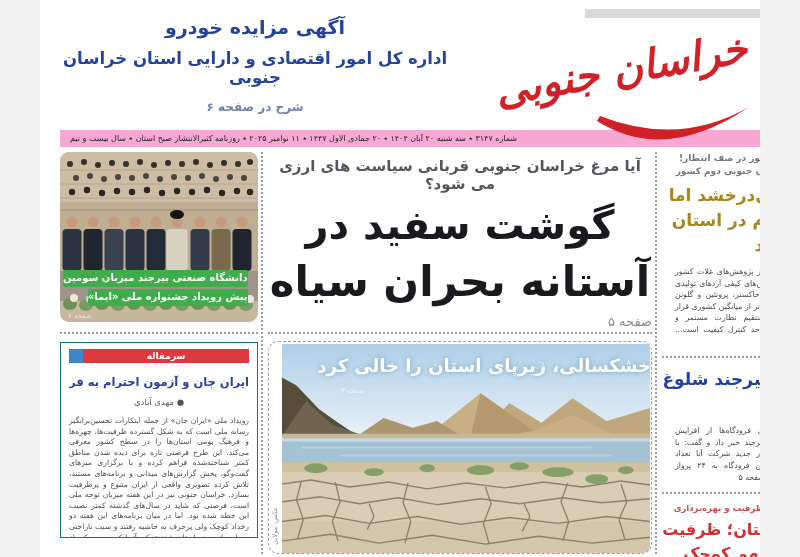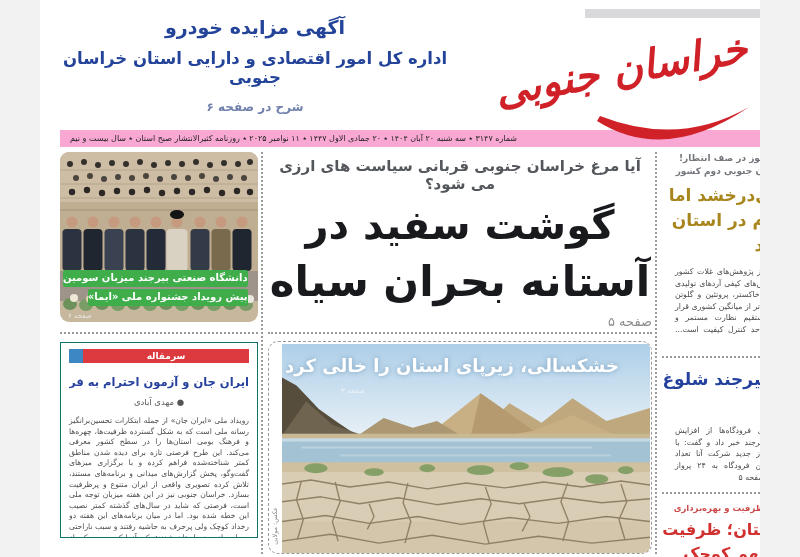--- a/index.html
+++ b/index.html
@@ -42,21 +42,21 @@
   .ed-body { font-size:7.6px; line-height:10.6px; color:#4b4b4b; text-align:justify; margin-top:9px; }
   
   .kicker { text-align:center; font-size:15px; font-weight:bold; color:#53565b; margin-top:5px; }
   .headline { text-align:center; font-weight:bold; color:#191a1d; margin-top:4px; }
   .headline .h1l { font-size:40px; line-height:56px; }
   .headline .h2l { font-size:42px; line-height:58px; }
   .lead-pageref { font-size:13px; color:#8d8d8d; text-align:right; padding-left:36px; margin-top:3px; }
   .hdiv-center { margin-top:3px; }
   .drought-box { position:relative; margin-top:7px; height:213px; border:1px dashed #9b9b9b; border-radius:10px; overflow:hidden; background:#fff; }
   .drought-box svg { position:absolute; left:13px; top:2px; width:368px; height:209px; }
-  .drought-title { position:absolute; top:13px; left:0; right:16px; text-align:center; color:#fff; font-weight:bold; font-size:18px;
+  .drought-title { position:absolute; top:13px; left:0; right:0; color:#fff; font-weight:bold; font-size:18px;
                    text-shadow:0 0 5px rgba(100,140,175,.75); z-index:2; }
   .drought-pageref { position:absolute; top:45px; left:72px; font-size:7px; color:#eef3f8; z-index:2; }
   .photo-credit { position:absolute; left:2px; bottom:8px; writing-mode:vertical-rl; transform:rotate(180deg);
                   font-size:6.5px; color:#8a8a8a; z-index:2; }
   
   .ra-kicker { text-align:center; font-size:9px; font-weight:bold; color:#73767b; line-height:13px; }
   .ra-kicker-red { text-align:center; font-size:8.5px; font-weight:bold; color:#cc4a4a; }
   .ra-title { font-weight:bold; text-align:right; line-height:25px; margin-top:5px; }
   .ra-title.gold { color:#a8861d; font-size:17px; }
   .ra-title.blue { color:#24419d; font-size:17px; }

